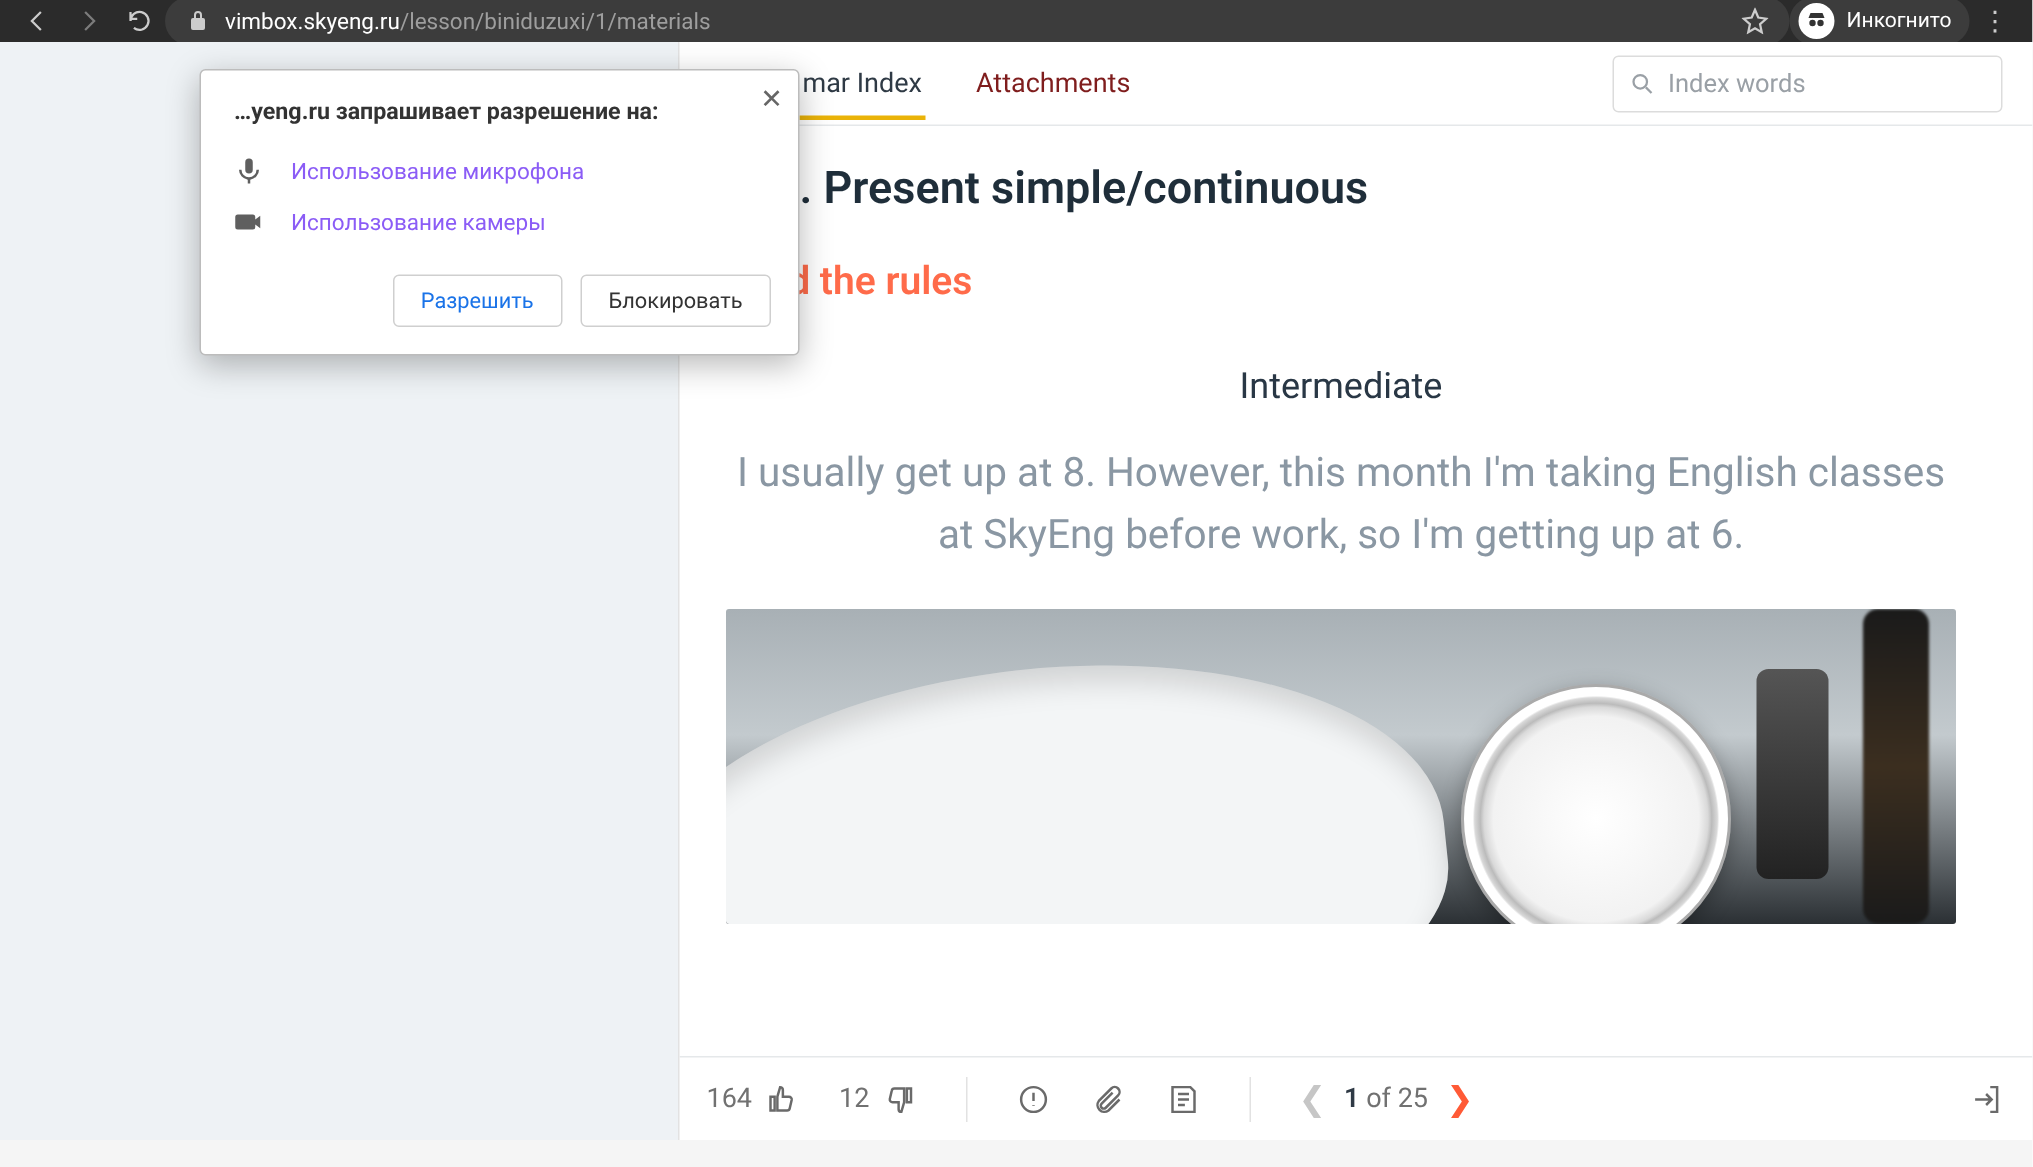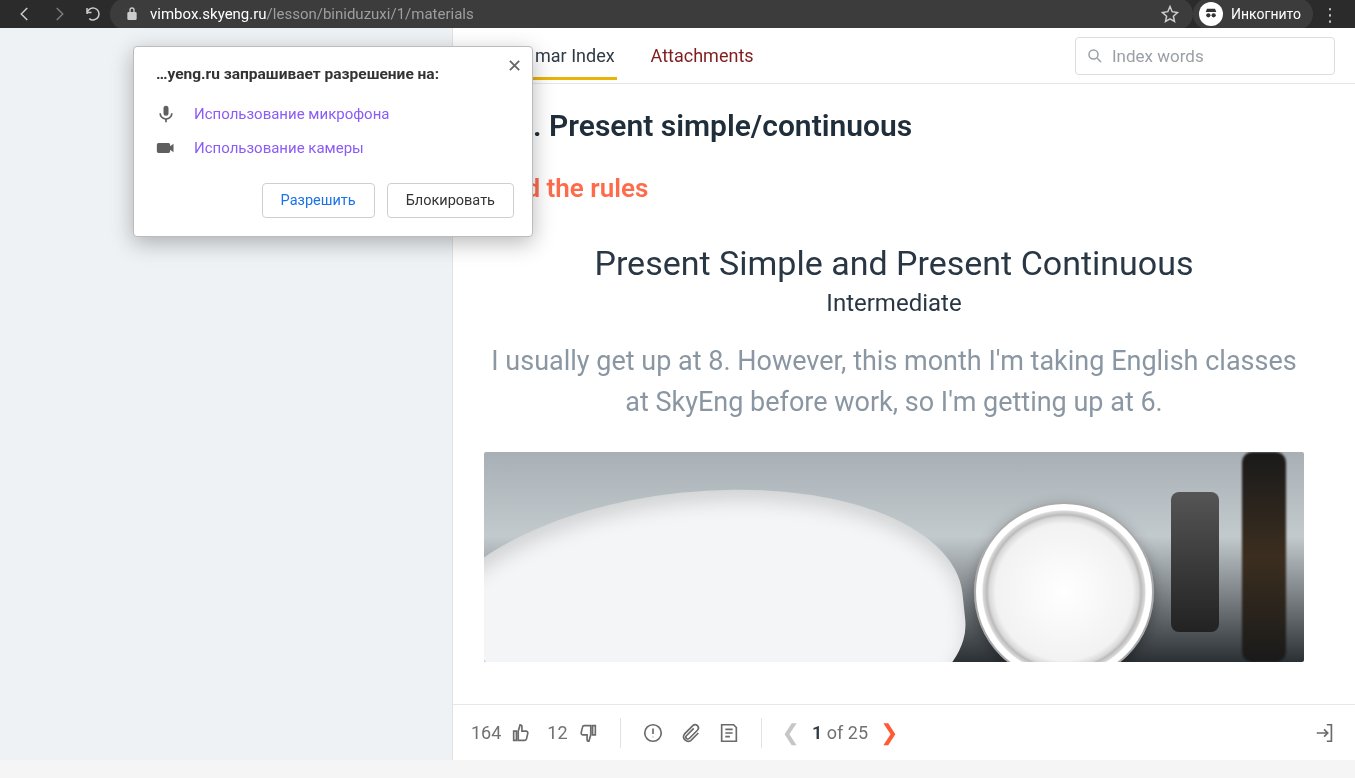--- a/index.html
+++ b/index.html
@@ -32,21 +32,21 @@
 .section-head { font-size:26px; font-weight:600; color:#ff6b4a; margin:0 0 40px 8px; }
 .rule-title { font-size:34px; font-weight:400; color:#293745; text-align:center; }
 .rule-sub { font-size:24px; font-weight:400; color:#293745; text-align:center; margin-top:6px; }
 .rule-body { font-size:27px; color:#8a97a3; text-align:center; margin:24px auto 30px; max-width:820px; line-height:1.5; }
 .hero-img { width:820px; height:210px; margin:0 auto; background:linear-gradient(180deg,#a8b0b5 0%,#c3cace 40%,#2b3034 100%); border-radius:2px; position:relative; overflow:hidden; }
 .hero-img::before { content:""; position:absolute; top:40px; left:-60px; width:540px; height:260px; background:#f3f5f6; border-radius:50% 50% 40% 40%; transform:rotate(-6deg); box-shadow:0 10px 20px rgba(0,0,0,.15) inset; }
 .clock { position:absolute; right:150px; bottom:-20px; width:180px; height:180px; border-radius:50%; background:radial-gradient(circle,#fff 0%,#f2f2f2 55%,#d9d9d9 60%,#bbb 62%,#d9d9d9 65%,#fff 66%); border:2px solid #aaa; box-shadow:0 4px 14px rgba(0,0,0,.3); }
 .phone { position:absolute; right:85px; top:40px; width:48px; height:140px; background:linear-gradient(180deg,#555 0%,#222 100%); border-radius:8px; }
 .lamp { position:absolute; right:18px; top:0; width:44px; height:210px; background:linear-gradient(180deg,#1a1a1a 0%,#3b2e1f 50%,#1a1a1a 100%); border-radius:10px; filter:blur(1px); }
 
-.bottom-bar { height:56px; border-top:1px solid #e5e8ea; display:flex; align-items:center; padding:0 18px; gap:14px; color:#717171; font-size:18px;justify-content:space-between; }
+.bottom-bar { height:56px; border-top:1px solid #e5e8ea; display:flex; align-items:center; padding:0 18px; gap:26px; color:#717171; font-size:18px;justify-content:space-between; }
 .bb-group { display:flex; align-items:center; gap:8px; }
 .bb-sep { width:1px; height:30px; background:#e2e2e2; margin:0 6px; }
 .bb-icon { width:24px; height:24px; display:flex; align-items:center; justify-content:center; }
 .bb-icon svg { width:22px; height:22px; stroke:#6a6a6a; fill:none; stroke-width:1.8; }
 .pager { display:flex; align-items:center; gap:12px; }
 .pager .arrow { color:#c6c6c6; font-size:22px; cursor:pointer; }
 .pager .arrow.active { color:#ff5a36; }
 .pager-count { font-weight:600; color:#2f3a45; }
 .bb-spacer { flex:1; }
 
@@ -112,21 +112,20 @@
         <svg viewBox="0 0 24 24" fill="none" stroke="#9aa0a6" stroke-width="2">
             <circle cx="10" cy="10" r="6"></circle>
             <path d="M20 20l-5-5"></path>
           </svg>
         <span>Index words</span>
       </div>
     </div>
     <div class="content">
       <div class="lesson-title">. Present simple/continuous</div>
       <div class="section-head">Read the rules</div>
-      <div class="rule-title">Present Simple and Present Continuous</div>
       <div class="rule-sub">Intermediate</div>
       <div class="rule-body">I usually get up at 8. However, this month I'm taking English classes at SkyEng before work, so I'm getting up at 6.</div>
       <div class="hero-img">
         <div class="lamp"></div>
           <div class="phone"></div>
           <div class="clock"></div>
       </div>
     </div>
     <div class="bottom-bar">
       <div class="bb-group">

